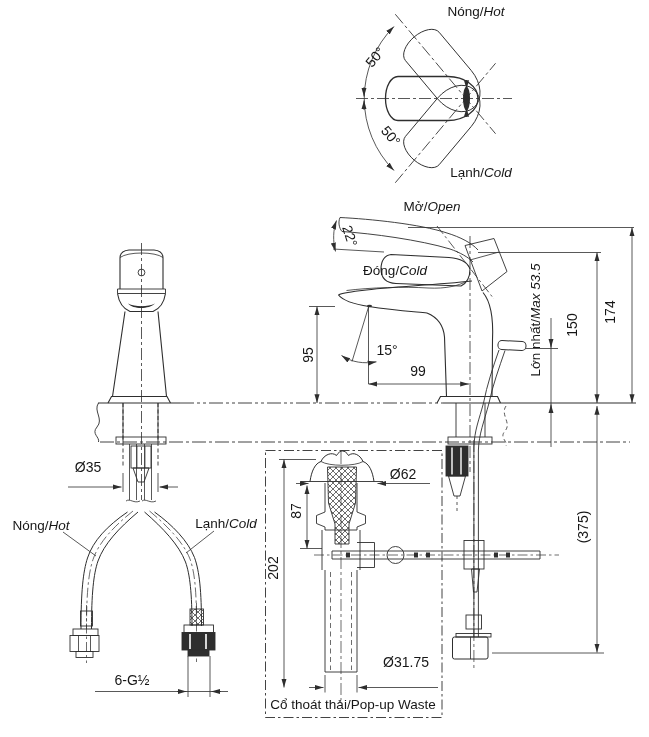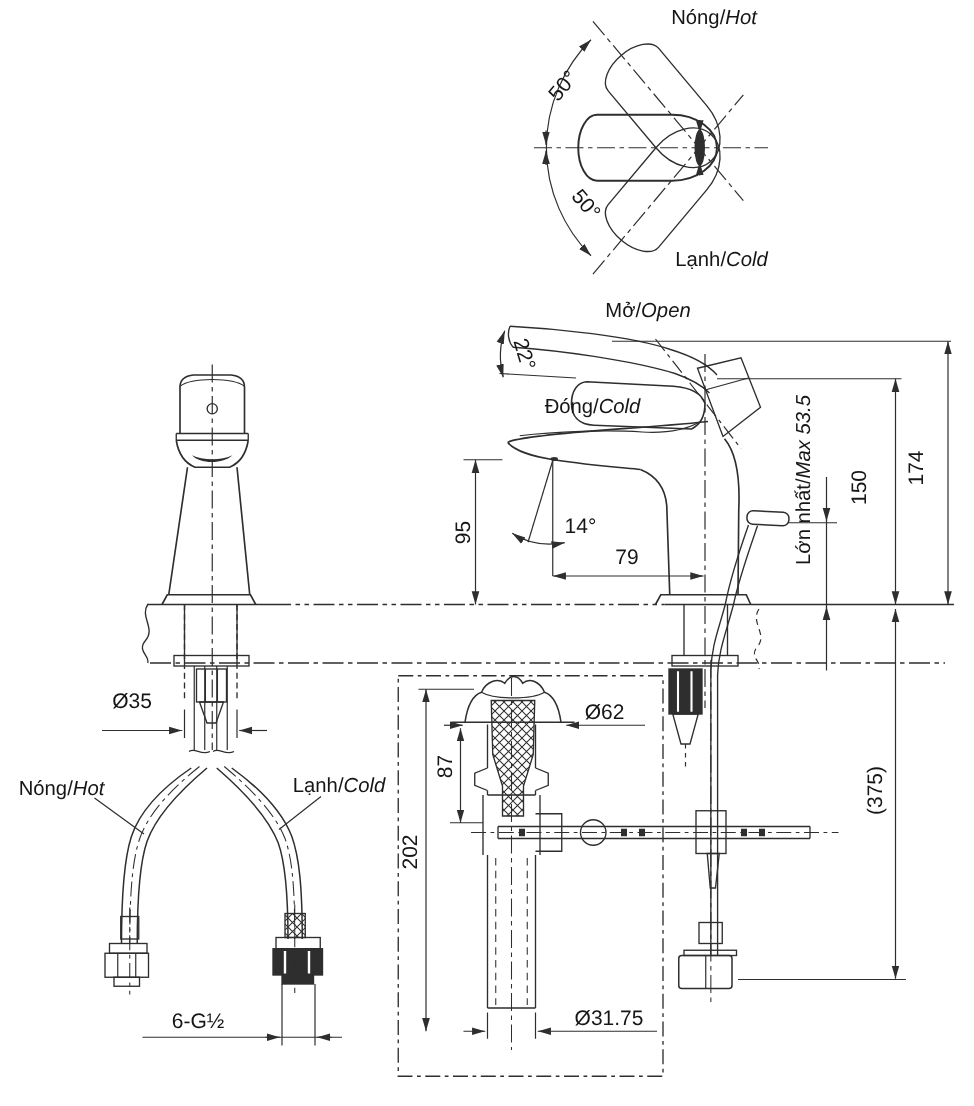--- a/index.html
+++ b/index.html
@@ -232,31 +232,32 @@
 </svg>
 
 <div class="lbl" style="left:476px;top:12px">Nóng/<i>Hot</i></div>
 <div class="lbl" style="left:481px;top:173px">Lạnh/<i>Cold</i></div>
 <div class="lbl num rm50" style="left:375px;top:57px">50°</div>
 <div class="lbl num r50" style="left:391px;top:136px">50°</div>
 
 <div class="lbl" style="left:432px;top:207px">Mở/<i>Open</i></div>
 <div class="lbl" style="left:395px;top:271px">Đóng/<i>Cold</i></div>
 <div class="lbl num r73" style="left:350px;top:236px">22°</div>
-<div class="lbl num" style="left:387px;top:350px">14°</div>
+<div class="lbl num" style="left:387px;top:350px">15°</div>
 <div class="lbl num r-90" style="left:308px;top:355px">95</div>
-<div class="lbl num" style="left:418px;top:371px">79</div>
+<div class="lbl num" style="left:418px;top:371px">99</div>
 <div class="lbl r-90" style="left:536px;top:320px">Lớn nhất/<i>Max 53.5</i></div>
 <div class="lbl num r-90" style="left:572px;top:325px">150</div>
 <div class="lbl num r-90" style="left:610px;top:312px">174</div>
 <div class="lbl num r-90" style="left:583px;top:527px">(375)</div>
 
 <div class="lbl num" style="left:88px;top:467px">Ø35</div>
 <div class="lbl" style="left:41px;top:526px">Nóng/<i>Hot</i></div>
 <div class="lbl" style="left:226px;top:524px">Lạnh/<i>Cold</i></div>
 <div class="lbl num" style="left:132px;top:680px">6-G½</div>
 
 <div class="lbl num" style="left:403px;top:474px">Ø62</div>
 <div class="lbl num r-90" style="left:296px;top:511px">87</div>
 <div class="lbl num r-90" style="left:273px;top:568px">202</div>
-<div class="lbl num" style="left:406px;top:678px">Ø31.75</div>
+<div class="lbl num" style="left:406px;top:662px">Ø31.75</div>
+<div class="lbl" style="left:353px;top:705px">Cổ thoát thải/Pop-up Waste</div>
 
 </div>
 
 </body></html>

